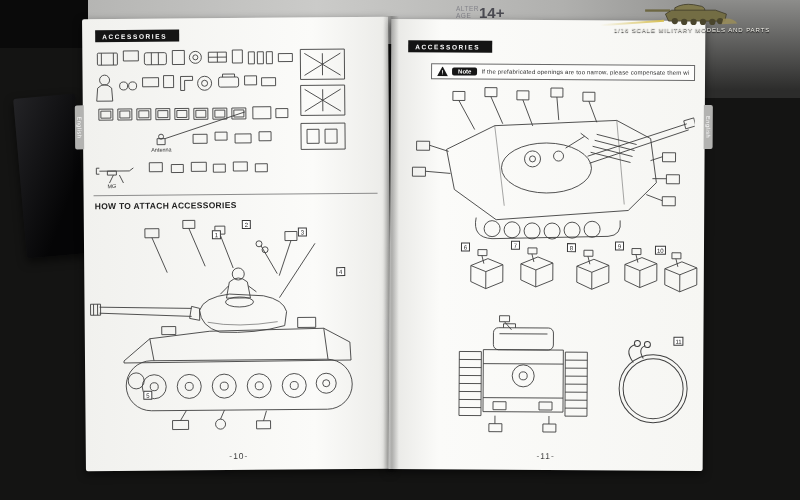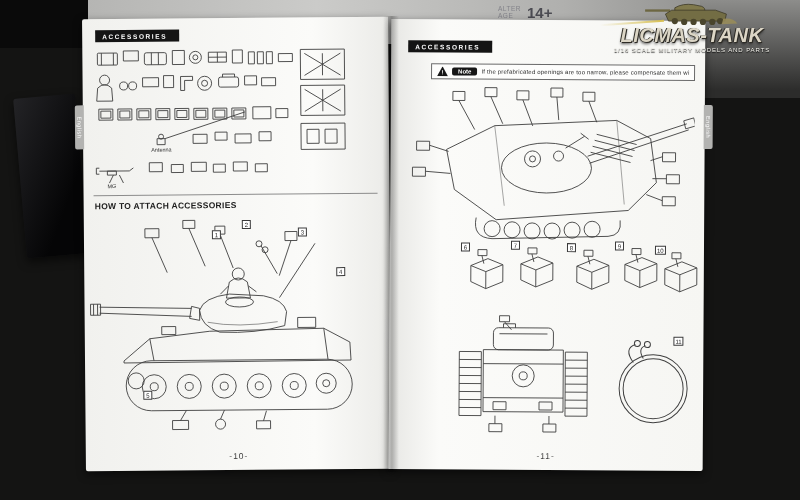--- a/index.html
+++ b/index.html
@@ -10,21 +10,21 @@
   .backdrop{position:absolute;left:56px;top:0;width:744px;height:44px;
     background:linear-gradient(90deg,#b2b2b0,#cbcbc9 35%,#b0b0ae 68%,#7e7e7c)}
   .backdrop-right{position:absolute;right:0;top:0;width:100px;height:98px;
     background:linear-gradient(180deg,#8d8d8b,#2c2c2b 92%)}
   .corner-dark{position:absolute;left:0;top:0;width:88px;height:48px;background:#0a0a0a}
   .box-lid{position:absolute;left:20px;top:96px;width:62px;height:160px;border-radius:3px;
     background:linear-gradient(115deg,#232326,#050506 70%);transform:rotate(-5deg);
     box-shadow:0 4px 10px rgba(0,0,0,.6)}
 
   
-  .age{position:absolute;left:498px;top:5px;display:flex;gap:6px;align-items:flex-start}
+  .age{position:absolute;left:456px;top:5px;display:flex;gap:0;align-items:flex-start}
   .age-words{display:flex;flex-direction:column;font-size:6.5px;line-height:1.15;
     letter-spacing:.5px;color:#83838a}
   .age-value{font-size:15px;font-weight:bold;color:#4b4b52;line-height:1}
   .age-icons{position:absolute;left:474px;top:27px;display:flex;gap:3px}
   .age-icons span{display:block;width:15px;height:6px;background:#96969a;border-radius:1px;filter:blur(.7px)}
 
   
   .brand{position:absolute;right:2px;top:0;width:212px;text-align:center;z-index:3}
   .brand-tank{display:block;margin:0 auto;width:112px;height:25px}
   .brand-swoosh{position:absolute;left:14px;top:22px;width:64px;height:2px;
@@ -122,21 +122,20 @@
         <circle cx="38" cy="27" r="4"></circle>
           <circle cx="50" cy="28" r="4"></circle>
           <circle cx="62" cy="28" r="4"></circle>
         <circle cx="74" cy="28" r="4"></circle>
           <circle cx="86" cy="28" r="4"></circle>
           <circle cx="96" cy="27" r="4"></circle>
       </g>
       <path d="M100 24 q12 -2 18 6 l-20 1 z" fill="#9a8d58" opacity=".85"></path>
     </svg>
     <div class="brand-swoosh"></div>
-    <div class="brand-name">LICMAS-TANK</div>
     <div class="brand-tagline">1/16 SCALE MILITARY MODELS AND PARTS</div>
   </div>
 
   <div class="booklet">
     <div class="sheet-edges"></div>
 
     <div class="page page-left">
       <div class="hdr-bar">
         <span>ACCESSORIES</span>
       </div>

